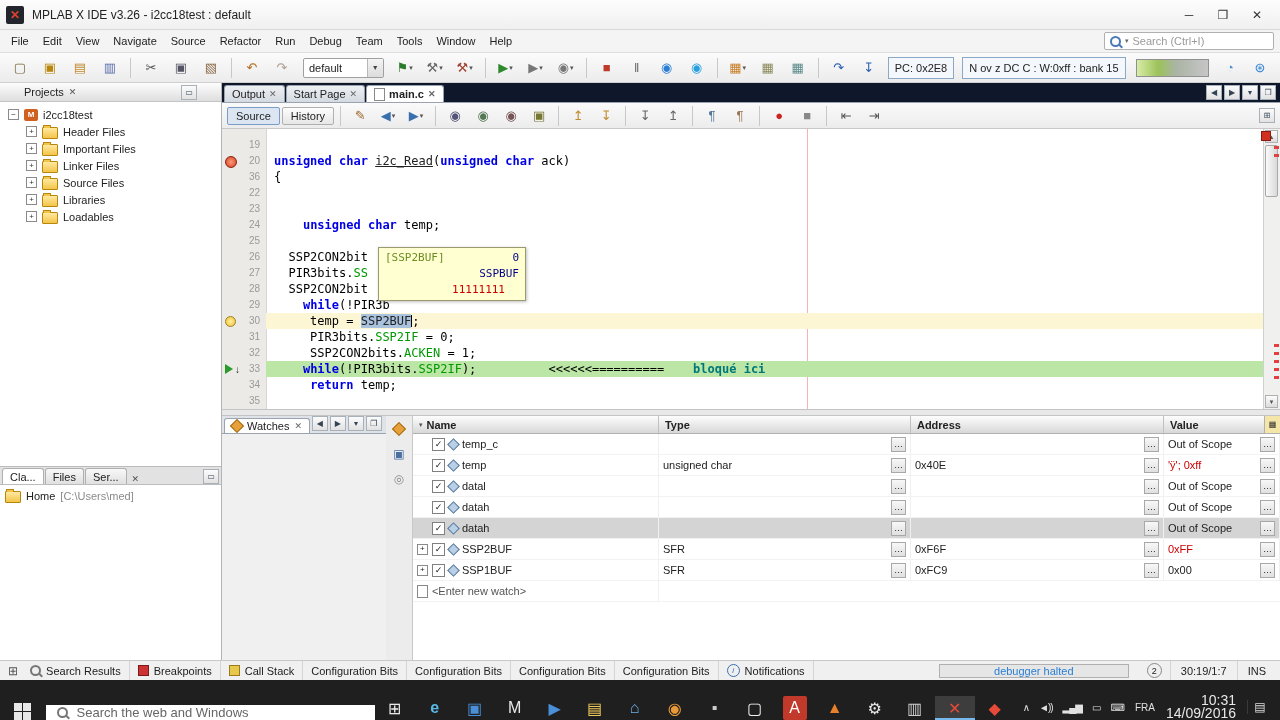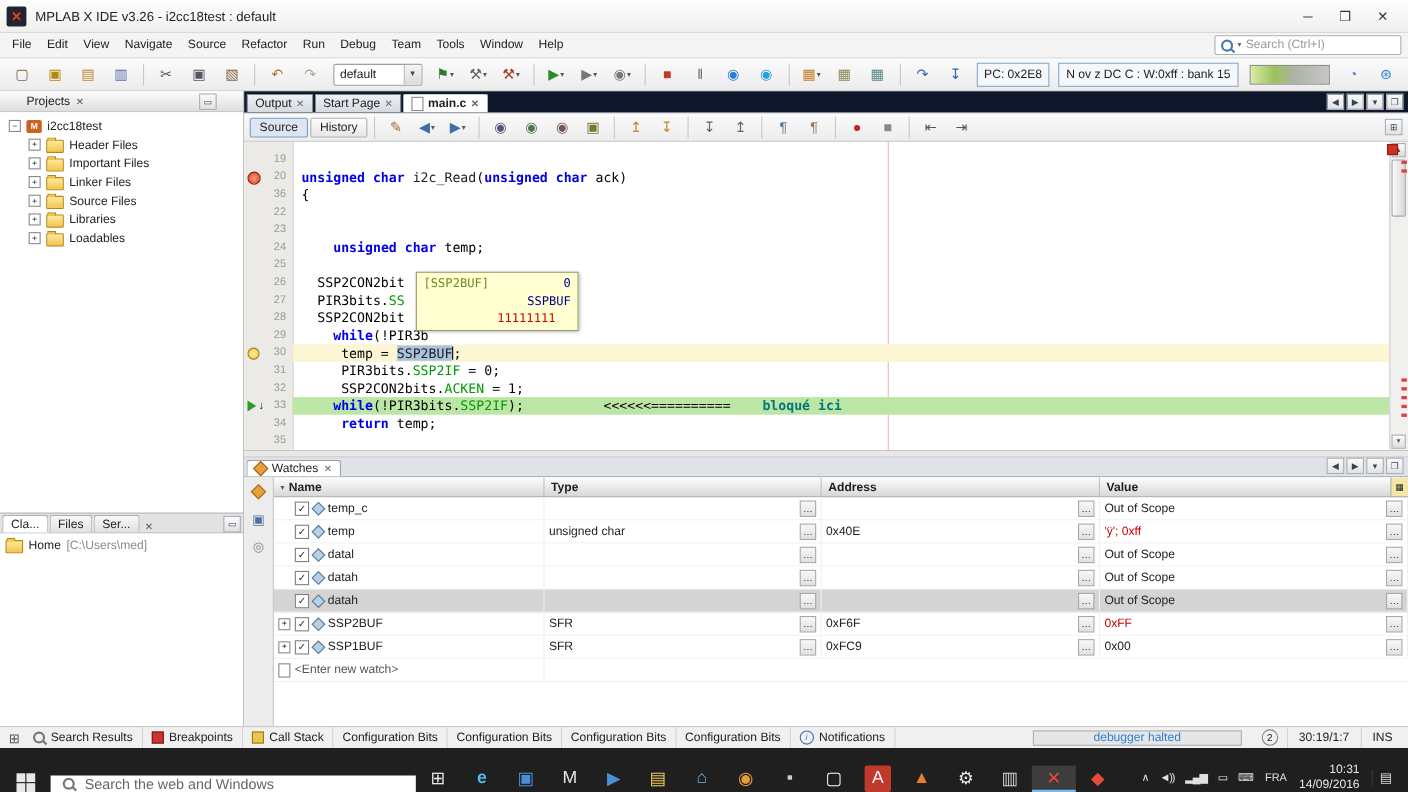--- a/index.html
+++ b/index.html
@@ -100,21 +100,21 @@
   .code-line{display:flex;height:16px;line-height:16px;font-family:"DejaVu Sans Mono",monospace;font-size:12px}
   .lg{width:44px;flex:none;position:relative;text-align:right;padding-right:6px;box-sizing:border-box;
       color:#9a9a9a;font-size:10px;font-family:"Liberation Sans",sans-serif}
   .lt{flex:1;white-space:pre;padding-left:8px;position:relative}
   .hl-current .lt{background:#fcf6d4}
   .hl-debug .lt{background:#bce6a5}
   .kw{color:#0000e6;font-weight:bold}
   .mem{color:#009900}
   .pl{color:#000}
   .note{color:#00787a;font-weight:bold}
-  .fn{}
+  .fn{text-decoration:underline}
   .sel{background:#a9c3de}
   .caret{display:inline-block;width:1px;height:12px;background:#000;vertical-align:-2px}
   .g-ico{position:absolute;left:3px;top:3px}
   .g-breakpoint{width:10px;height:10px;border-radius:50%;background:radial-gradient(#ff9a7a,#d04020);border:1px solid #902010}
   .g-bulb{width:9px;height:9px;border-radius:50%;background:radial-gradient(#fff0a0,#f0c030);border:1px solid #a08020}
   .g-pc{width:0;height:0;border-left:8px solid #2a9a2a;border-top:5px solid transparent;border-bottom:5px solid transparent;top:3px}
   .g-pc-down{position:absolute;left:13px;top:1px;font-size:10px;color:#222}
   .dbgtip{position:absolute;left:156px;top:118px;width:148px;background:#ffffd2;border:1px solid #9a9a70;
           z-index:5;font-family:"DejaVu Sans Mono",monospace;font-size:11px;padding:2px 6px;
           box-shadow:1px 1px 3px rgba(0,0,0,.25);box-sizing:border-box}
@@ -126,21 +126,21 @@
   .varrow{position:absolute;left:1px;width:13px;height:13px;border:1px solid #b0b0b0;box-sizing:border-box;
           background:linear-gradient(#fdfdfd,#dcdcdc);font-size:6px;display:flex;align-items:center;
           justify-content:center;color:#555}
   .vthumb{position:absolute;left:1px;top:16px;width:13px;height:52px;border:1px solid #a8a8a8;box-sizing:border-box;
           background:linear-gradient(90deg,#fafafa,#d8d8d8);border-radius:2px}
   .emark{position:absolute;right:1px;width:5px;height:3px;background:#e04040}
   .errbadge{position:absolute;right:9px;top:2px;width:8px;height:8px;background:#d03020;border:1px solid #901810}
   .hsplit{height:7px;background:#e8e8e8;border-top:1px solid #c4c4c4;border-bottom:1px solid #c4c4c4;box-sizing:border-box}
 
   
-  .watches{flex:1;display:flex;flex-direction:column;min-height:0}
+  .watches{flex:1;display:flex;min-height:0}
   .wtabrow{height:18px;display:flex;align-items:flex-end;background:#dfe3e8;padding:1px 2px 0;
            border-bottom:1px solid #9aa4b0;box-sizing:border-box}
   .wtab{display:flex;align-items:center;gap:5px;padding:1px 7px;background:#fff;border:1px solid #9aa4b0;
         border-bottom:none;border-radius:3px 3px 0 0}
   .diamond{width:8px;height:8px;background:#e8a03a;border:1px solid #a06a1a;transform:rotate(45deg);flex:none}
   .diamond.row{width:7px;height:7px;background:#b8cfe6;border-color:#5a7a9a}
   .wbody{flex:1;display:flex;min-height:0;background:#fff}
   .wstrip{width:26px;flex:none;background:#ececec;border-right:1px solid #c8c8c8;display:flex;
           flex-direction:column;align-items:center;padding-top:5px;gap:9px}
   .sic{width:16px;height:16px;display:flex;align-items:center;justify-content:center;font-size:12px}
@@ -188,21 +188,21 @@
   .startbtn{width:46px;display:flex;align-items:center;justify-content:center}
   .winlogo{display:grid;grid-template-columns:8px 8px;grid-template-rows:8px 8px;gap:1px}
   .winlogo span{background:#e8e8e8}
   .tsearch{width:332px;background:#fff;color:#666;display:flex;align-items:center;gap:9px;padding:0 11px;
            font-size:13px;box-sizing:border-box}
   .tico{width:40px;display:flex;align-items:center;justify-content:center;font-size:16px}
   .tico.active{background:#3d3d3d;box-shadow:inset 0 -2px 0 #76b9ed}
   .bgchip{width:24px;height:24px;display:flex;align-items:center;justify-content:center;border-radius:2px}
   .tray{margin-left:auto;display:flex;align-items:center;gap:11px;padding:0 8px}
   .trayico{font-size:10px;color:#e0e0e0;letter-spacing:-1px}
-  .clock{display:flex;flex-direction:column;align-items:flex-end;line-height:13px;font-size:11px}
+  .clock{display:flex;flex-direction:column;align-items:flex-end;line-height:13px;font-size:14px}
   .notifbtn{width:24px;height:100%;display:flex;align-items:center;justify-content:center;
             border-left:1px solid #3a3a3a;font-size:12px;color:#ddd}
 </style>
 </head>
 <body>
 
 <div id="app">
 
   <div class="titlebar">
     <span class="app-icon">✕</span>

